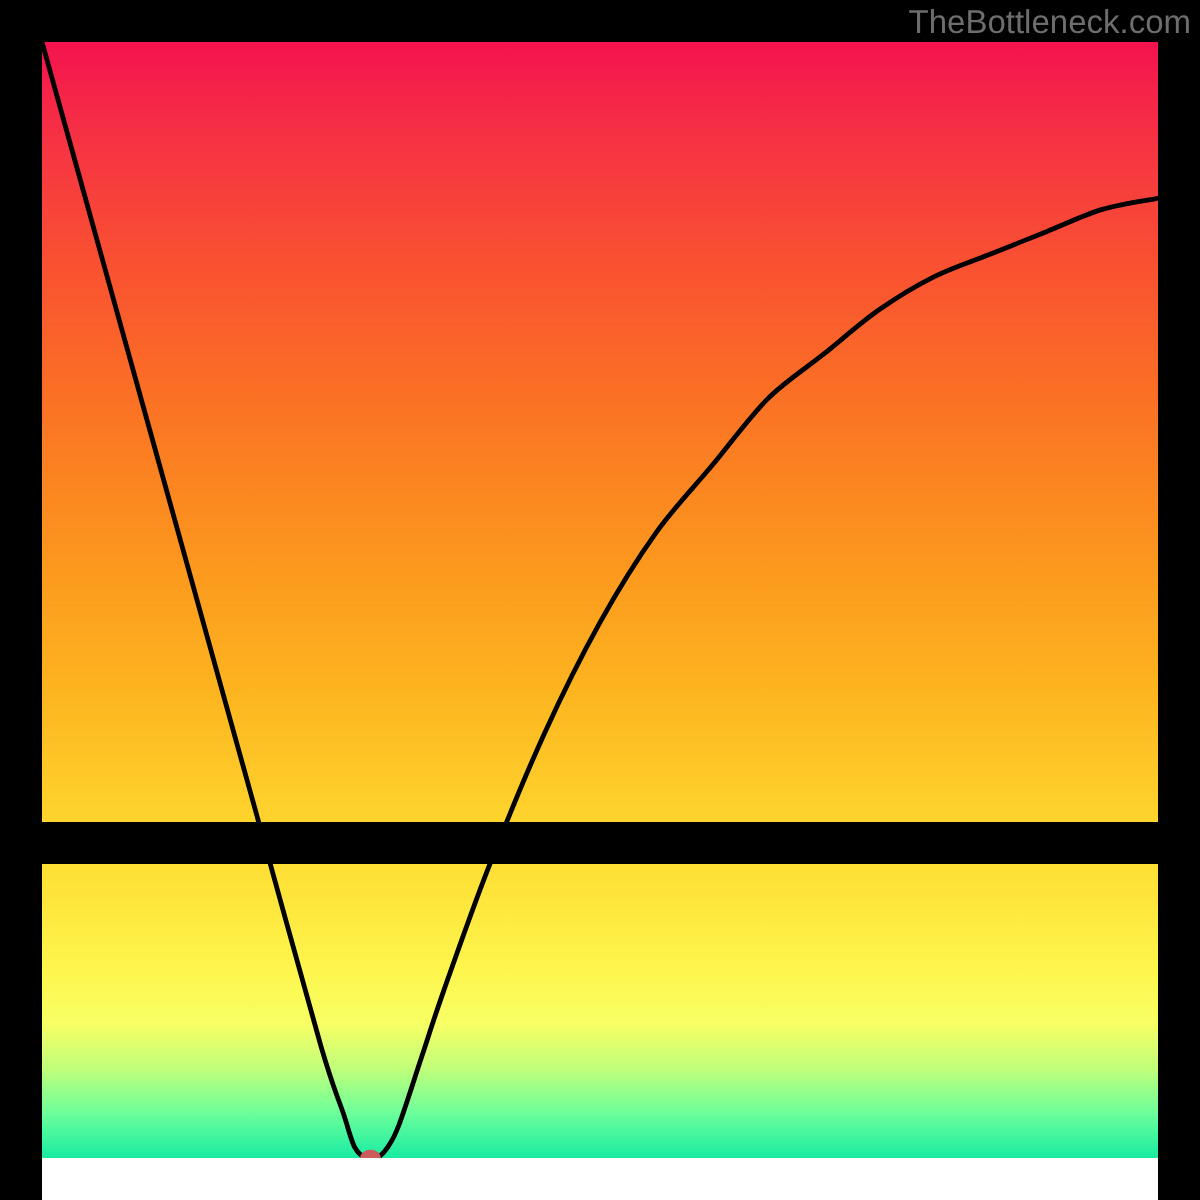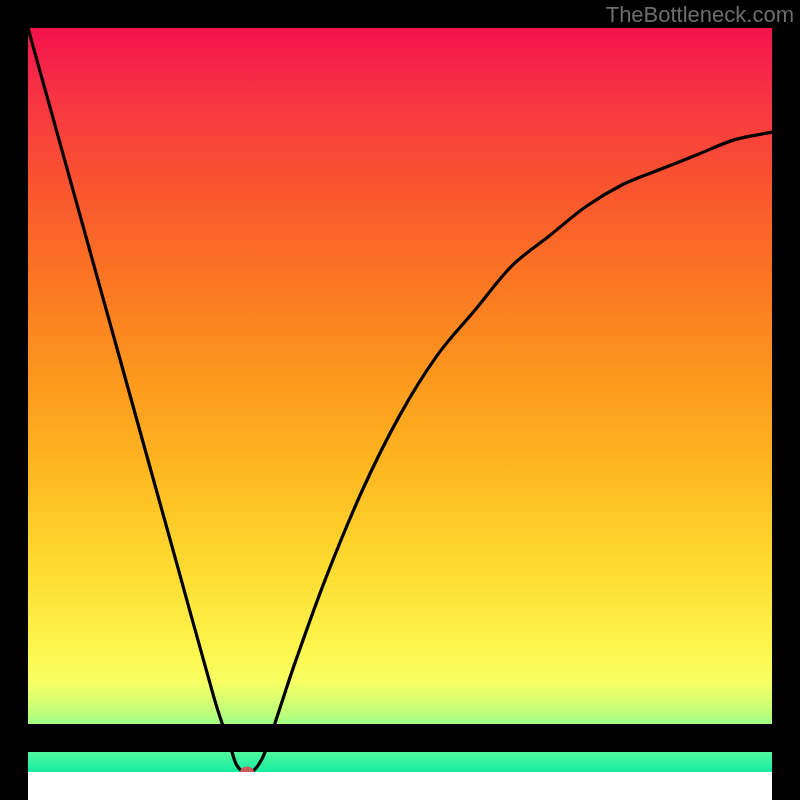--- a/index.html
+++ b/index.html
@@ -6,21 +6,21 @@
     margin: 0;
     padding: 0;
     width: 800px;
     height: 800px;
     background: #ffffff;
     font-family: Arial, Helvetica, sans-serif;
   }
   .frame {
     position: relative;
     width: 800px;
-    height: 752px;
+    height: 576px;
     box-sizing: border-box;
   }
   .watermark {
     position: absolute;
     top: 2px;
     right: 6px;
     color: #6d6d6d;
     font-size: 22px;
     font-weight: 400;
     user-select: none;

